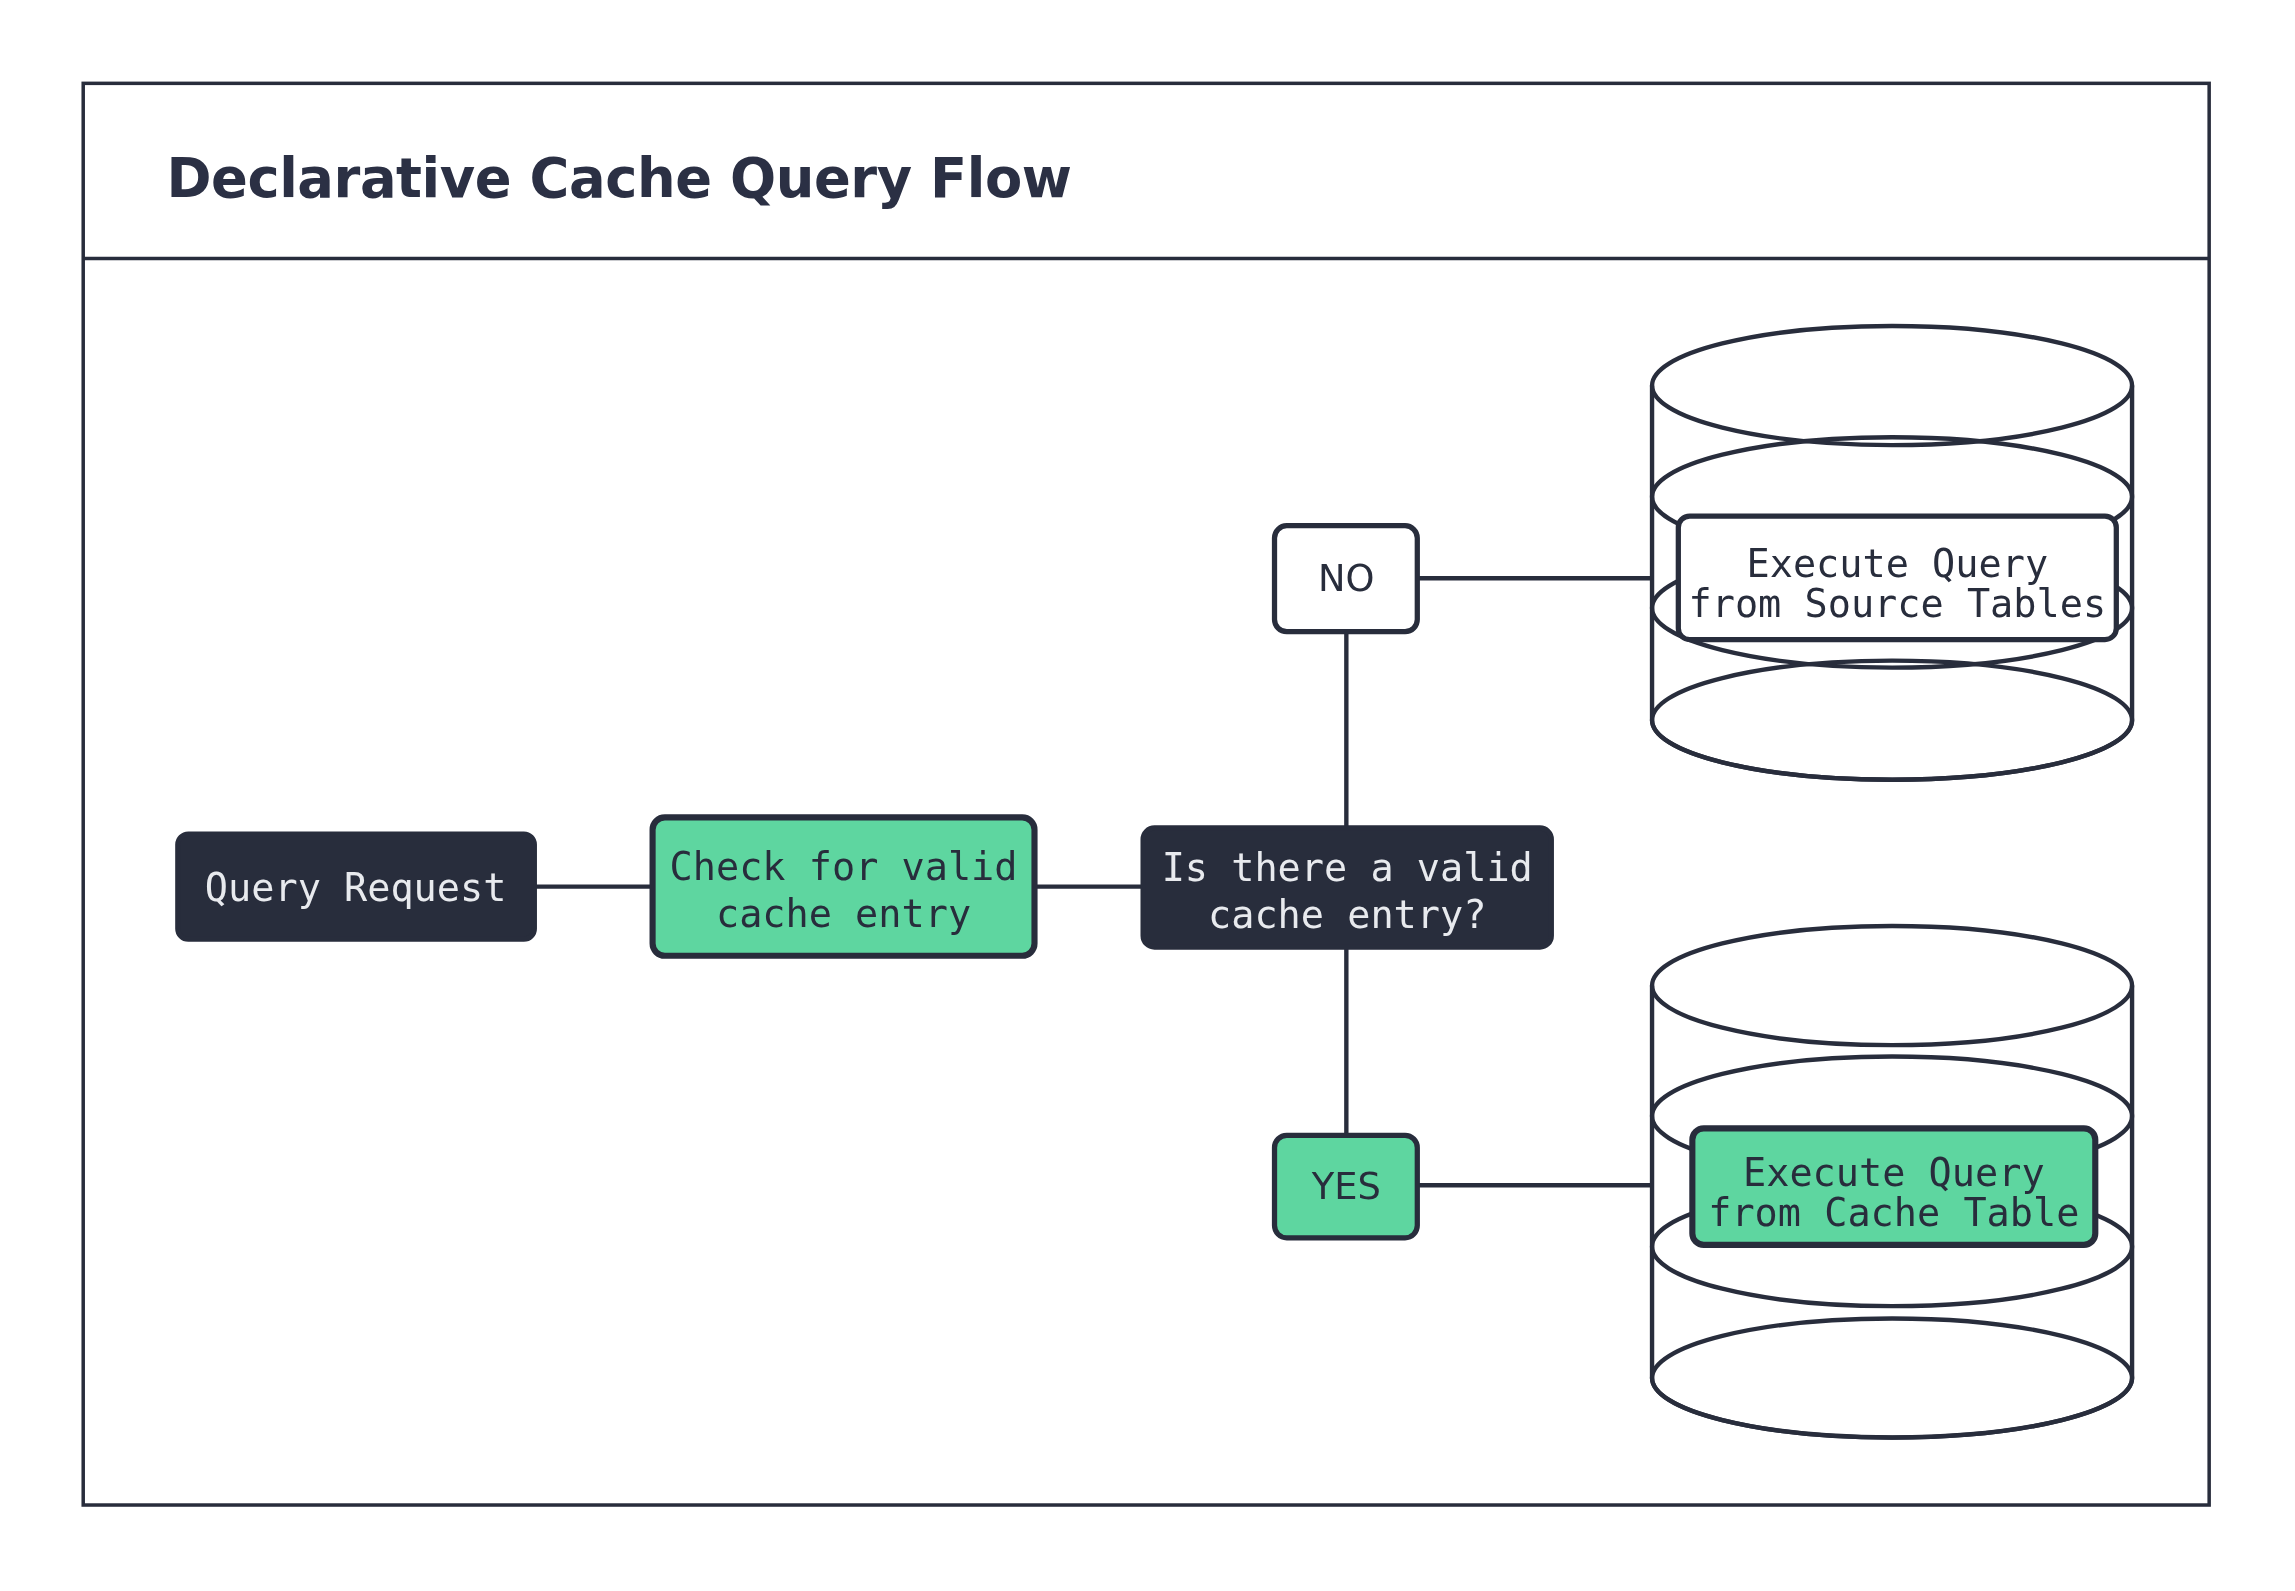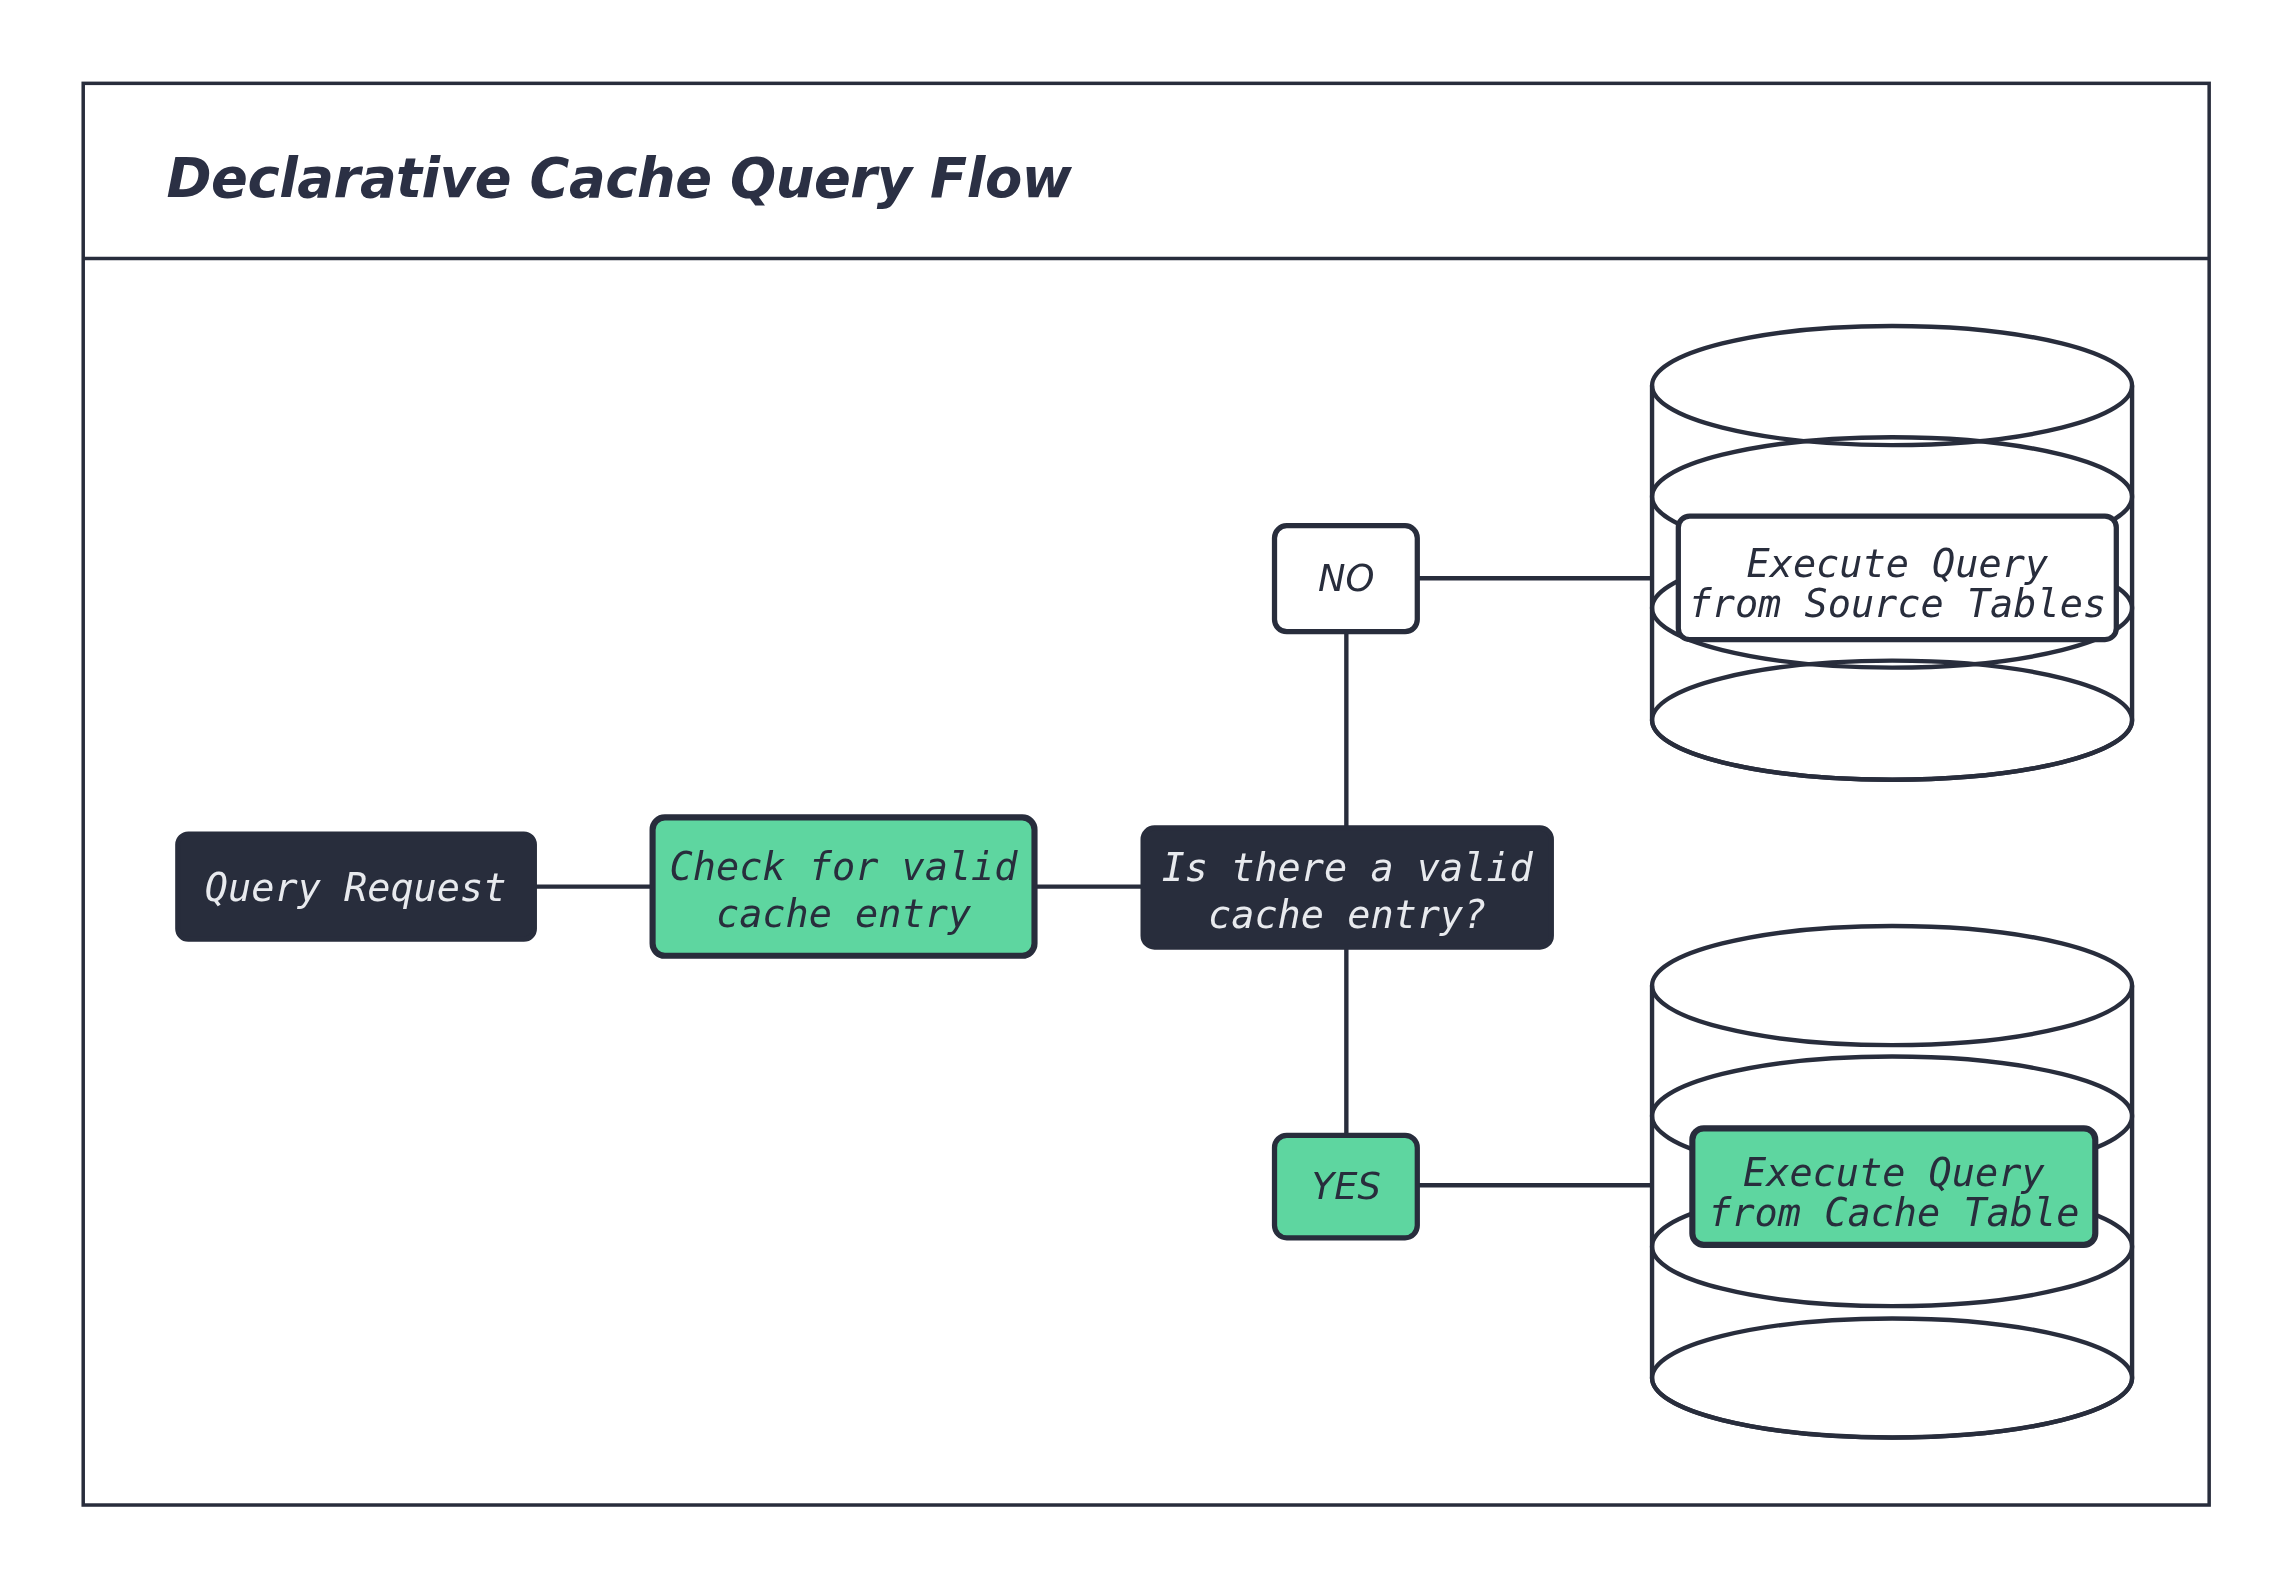--- a/index.html
+++ b/index.html
@@ -10,21 +10,20 @@
   body {
     width: 2295px;
     height: 1591px;
     font-family: "Liberation Sans", sans-serif;
     overflow: hidden;
   }
   #diagram-root {
     position: relative;
     width: 2295px;
     height: 1456px;
-    font-style: italic;
   }
   svg#flow-svg {
     display: block;
     width: 2295px;
     height: 1591px;
   }
   .frame-rect {
     fill: #ffffff;
     stroke: #282d3c;
     stroke-width: 4;

